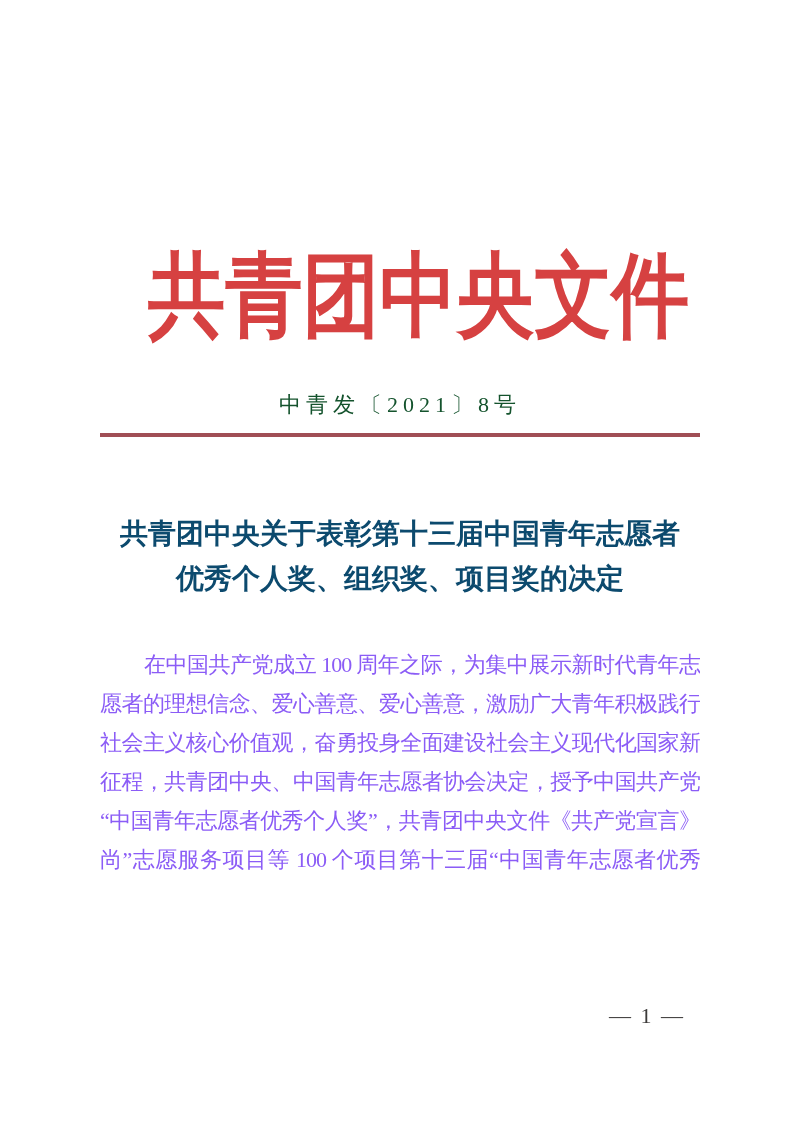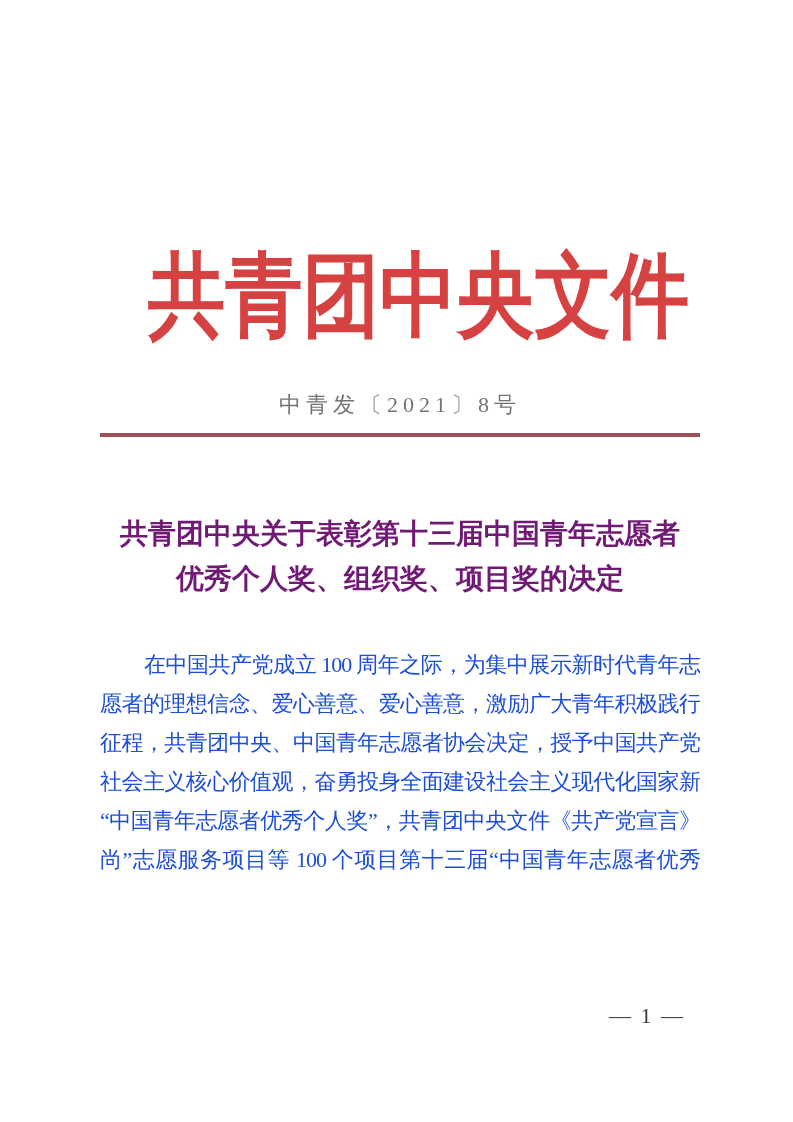--- a/index.html
+++ b/index.html
@@ -35,53 +35,53 @@
   }
   
   .doc-number {
     position: absolute;
     top: 392px;
     left: 100px;
     width: 600px;
     text-align: center;
     font-size: 22px;
     line-height: 26px;
-    color: #737373;
+    color: #14532d;
     letter-spacing: 5px;
     white-space: nowrap;
   }
   
   .red-divider {
     position: absolute;
     top: 433px;
     left: 100px;
     width: 600px;
     height: 4px;
     background: #a04e55;
   }
   
   .doc-title {
     position: absolute;
     top: 511px;
     left: 85px;
     width: 630px;
     text-align: center;
     font-weight: bold;
-    color: #701a75;
+    color: #0c4a6e;
     font-size: 28px;
     line-height: 45px;
   }
   .doc-title .t-line { white-space: nowrap; }
   
   .doc-body {
     position: absolute;
     top: 645px;
     left: 100px;
     width: 600px;
-    color: #1d4ed8;
+    color: #8b5cf6;
   }
   .body-line {
     height: 39px;
     line-height: 39px;
     font-size: 22px;
     letter-spacing: -1px;
     text-align: justify;
     text-align-last: justify;
     white-space: nowrap;
     overflow: hidden;
@@ -111,21 +111,21 @@
   <div class="red-divider"></div>
 
   <div class="doc-title">
     <div class="t-line">共青团中央关于表彰第十三届中国青年志愿者</div>
     <div class="t-line">优秀个人奖、组织奖、项目奖的决定</div>
   </div>
 
   <div class="doc-body">
     <div class="body-line indent">在中国共产党成立 100 周年之际，为集中展示新时代青年志</div>
     <div class="body-line">愿者的理想信念、爱心善意、爱心善意，激励广大青年积极践行</div>
+    <div class="body-line">社会主义核心价值观，奋勇投身全面建设社会主义现代化国家新</div>
     <div class="body-line">征程，共青团中央、中国青年志愿者协会决定，授予中国共产党</div>
-    <div class="body-line">社会主义核心价值观，奋勇投身全面建设社会主义现代化国家新</div>
     <div class="body-line">“中国青年志愿者优秀个人奖”，共青团中央文件《共产党宣言》</div>
     <div class="body-line">尚”志愿服务项目等 100 个项目第十三届“中国青年志愿者优秀</div>
   </div>
 
   <div class="page-number">— 1 —</div>
 
 </div>
 
 </body></html>

